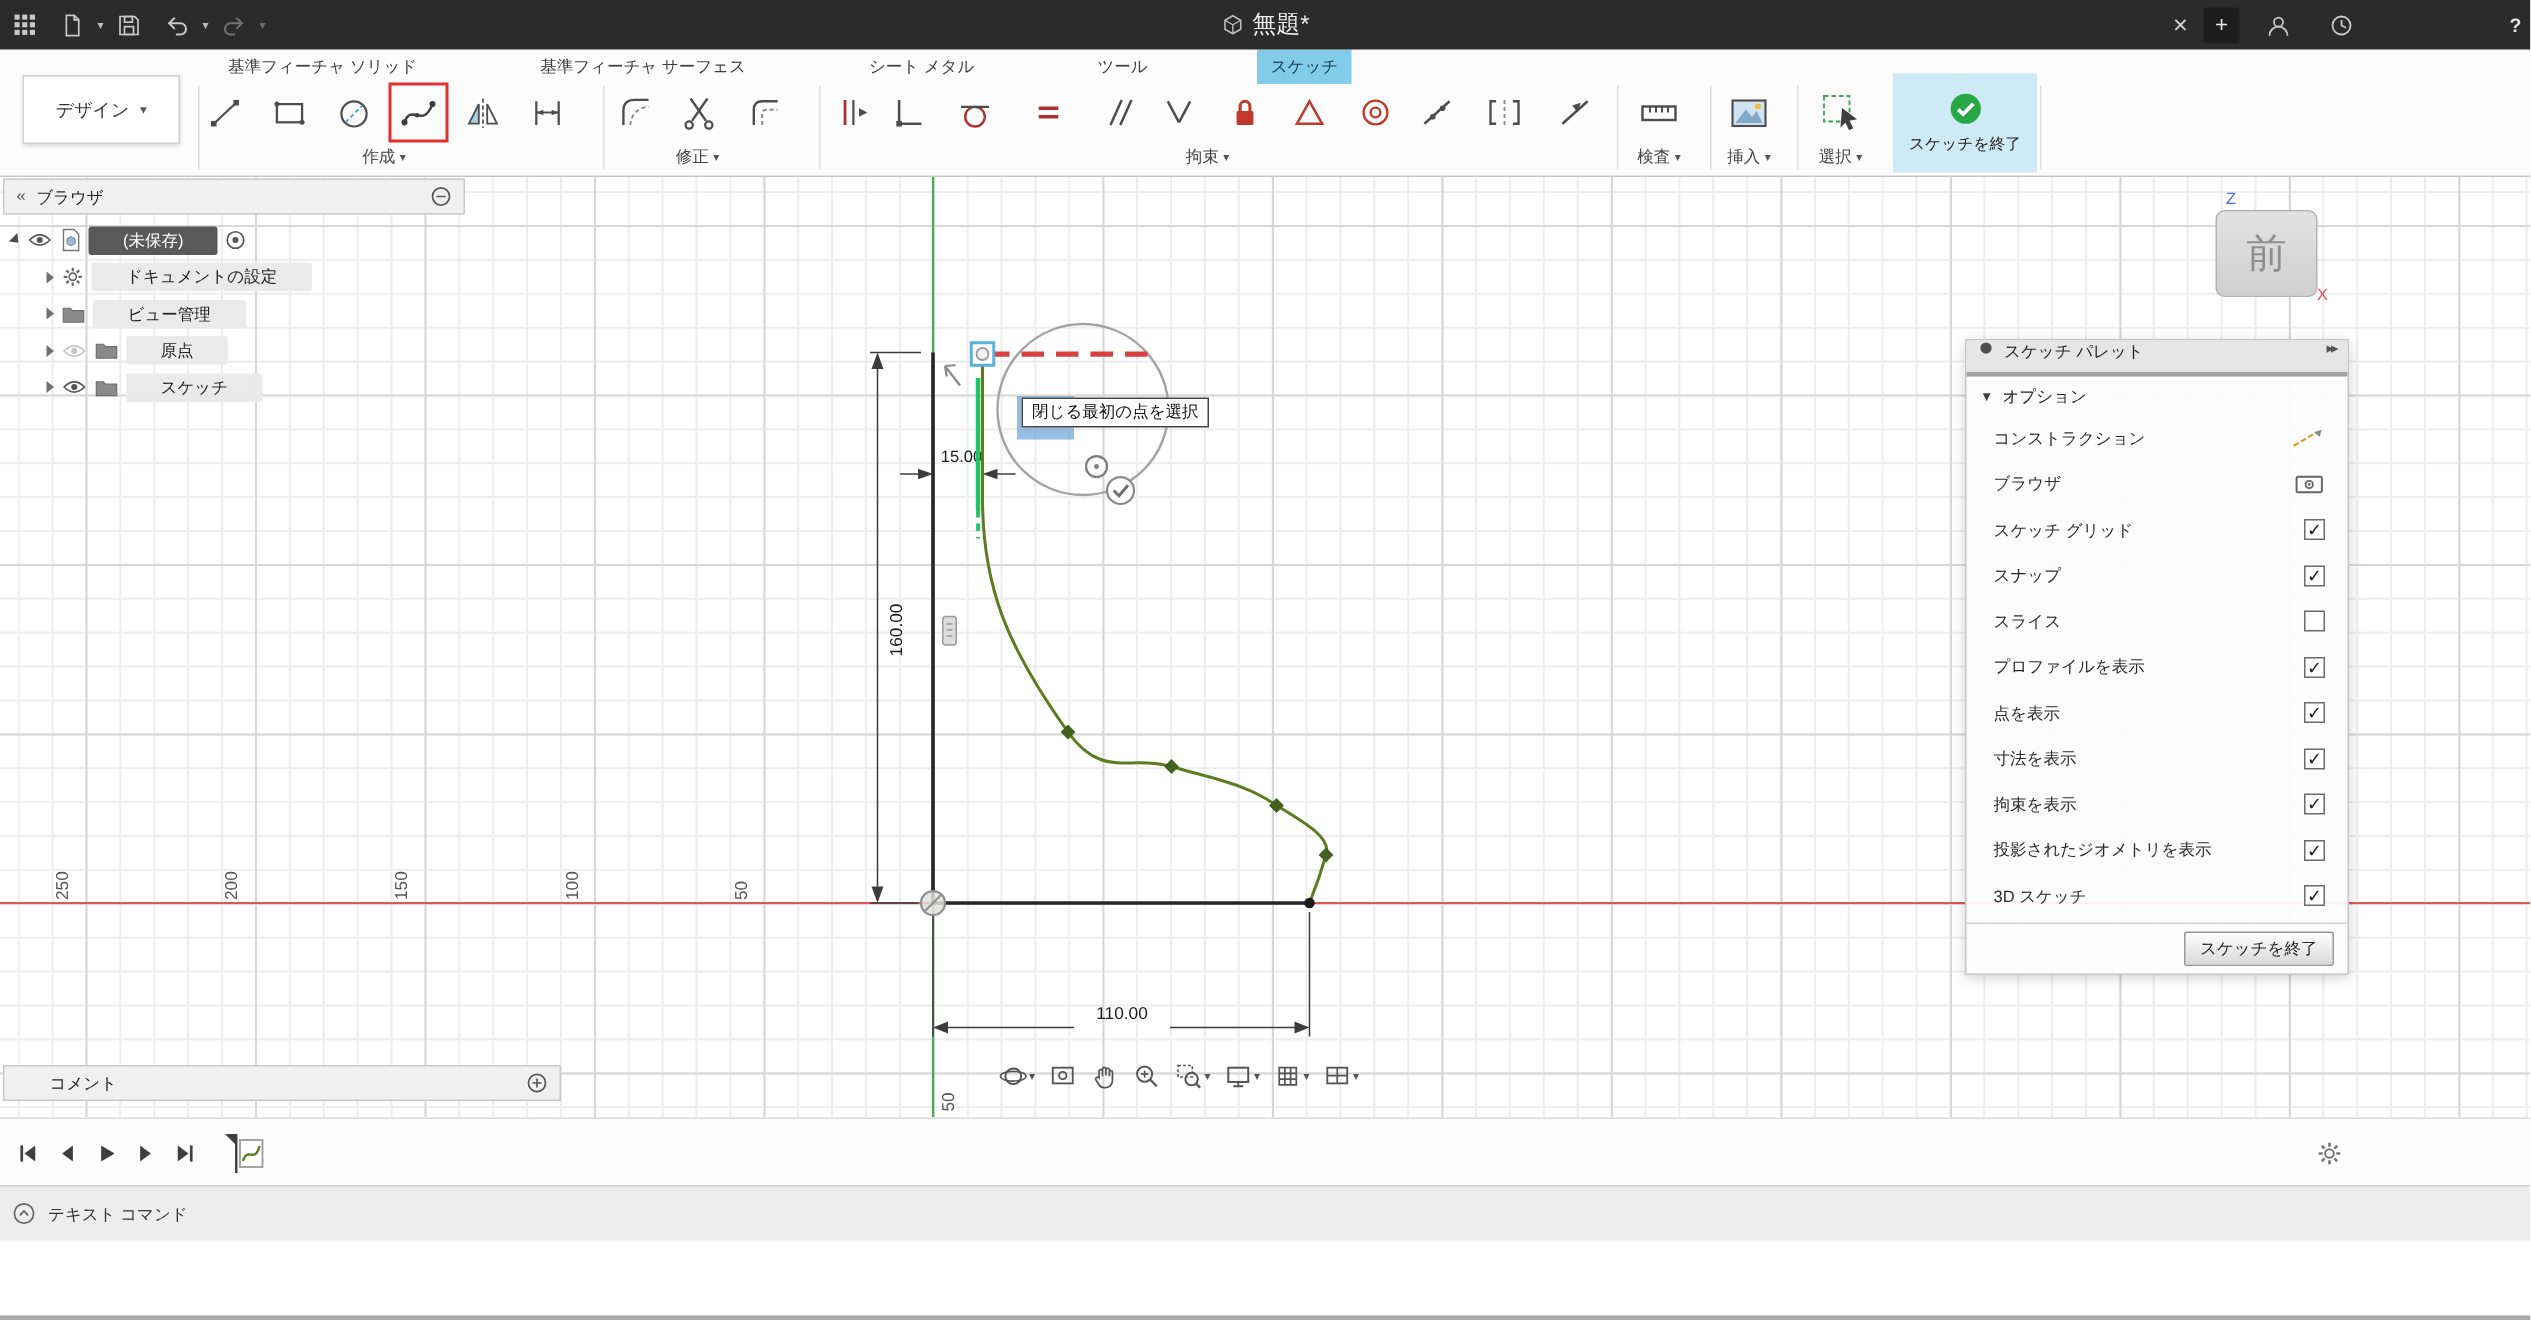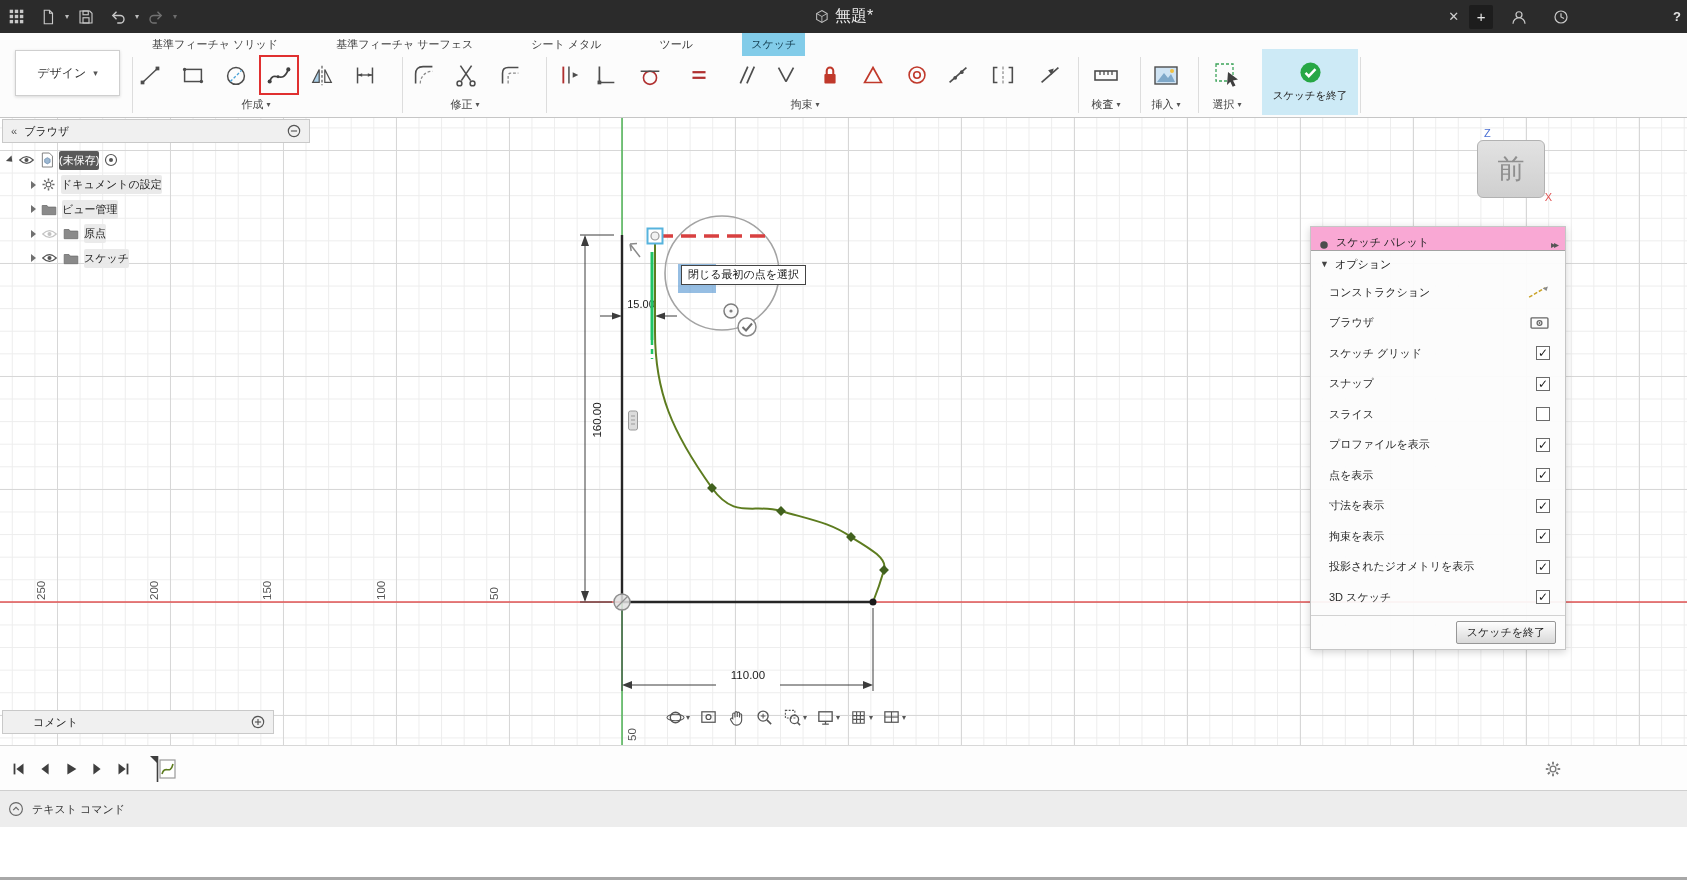--- a/index.html
+++ b/index.html
@@ -13,21 +13,21 @@
 .tb-ico{width:24px;height:24px;display:flex;align-items:center;justify-content:center;margin:0 4px;color:#c9c9c9}
 .tb-caret{color:#bdbdbd;font-size:8px;margin:0 1px}
 .tb-title{position:absolute;left:50%;transform:translateX(-50%);color:#ededed;font-size:16px;display:flex;align-items:center;gap:6px}
 .tb-right{position:absolute;right:6px;display:flex;align-items:center;gap:10px}
 .tb-close{color:#cfcfcf;font-size:13px}
 .tb-plus{width:24px;height:24px;background:#1d1d1d;color:#e6e6e6;font-size:15px;display:flex;align-items:center;justify-content:center;border-radius:2px}
 .tb-help{color:#e3e3e3;font-size:13px;font-weight:bold;margin-left:86px}
 
 
 .toolbar{position:absolute;top:33px;left:0;right:0;height:85px;background:#fcfcfc;border-bottom:1px solid #c6c6c6;z-index:40}
-.tabs{position:absolute;top:0;left:143px;display:flex;gap:40px;font-size:11px;color:#3c3c3c;align-items:center;height:22px}
+.tabs{position:absolute;top:0;left:143px;display:flex;gap:64px;font-size:11px;color:#3c3c3c;align-items:center;height:22px}
 .tab{padding:4px 9px;white-space:nowrap}
 .tab.active{background:#82cce9;color:#113a4c}
 .design-btn{position:absolute;top:17px;left:15px;width:105px;height:46px;border:1px solid #cfcfcf;background:#fff;box-shadow:0 1px 3px rgba(0,0,0,.15);display:flex;align-items:center;justify-content:center;gap:7px;font-size:12px;color:#333}
 .design-btn .c{font-size:9px;color:#555}
 .tool{position:absolute;top:26px;width:32px;height:32px;display:flex;align-items:center;justify-content:center}
 .tool svg{width:28px;height:28px}
 .tool.big svg{width:30px;height:30px}
 .tool.active-red{border:2px solid #e03030;width:40px;height:40px;top:22px}
 .grp{position:absolute;top:64px;transform:translateX(-50%);font-size:11px;color:#444;display:flex;gap:3px;align-items:center;white-space:nowrap}
 .grp .c{font-size:8px;color:#555}
@@ -56,31 +56,31 @@
 
 .navbar{position:absolute;left:666px;top:708px;display:flex;align-items:center;gap:9px;z-index:20}
 .nav-i{display:flex;align-items:center;gap:1px;color:#555}
 .nav-i .c{font-size:8px;color:#555}
 
 
 .panel-h{height:24px;background:#f0f0f0;border:1px solid #c9c9c9;display:flex;align-items:center;gap:7px;padding:0 8px;font-size:11px;color:#222}
 .browser{position:absolute;left:2px;top:119px;width:308px;z-index:25}
 .tree{padding:5px 0 0 6px;display:flex;flex-direction:column}
 .trow{height:24.5px;display:flex;align-items:center;gap:5px;font-size:11px;color:#222}
-.chip{background:rgba(233,233,233,.95);padding:2px 0;border-radius:2px;white-space:nowrap}
+.chip{background:rgba(233,233,233,.95);padding:2px 23px;border-radius:2px;white-space:nowrap}
 .chip.sel{background:#595959;color:#fff}
 .tri{width:0;height:0;border-left:5px solid #707070;border-top:4px solid transparent;border-bottom:4px solid transparent}
 .tri.open{transform:rotate(45deg);border-left-color:#4c4c4c}
 .indent{width:18px}
 
-.comments{position:absolute;left:2px;top:710px;width:272px;z-index:25}
+.comments{position:absolute;left:2px;top:710px;width:372px;z-index:25}
 
 
 .palette{position:absolute;left:1310px;top:226px;width:256px;height:424px;background:rgba(252,252,252,.94);border:1px solid #c6c6c6;box-shadow:0 2px 8px rgba(0,0,0,.18);z-index:25}
-.pal-h{height:24px;background:#f9a8d4;border-bottom:1px solid #a3a3a3;display:flex;align-items:flex-end;gap:7px;padding:0 8px;font-size:11px;color:#222}
+.pal-h{height:24px;background:#e5e5e5;border-bottom:3px solid #a3a3a3;display:flex;align-items:flex-start;gap:7px;padding:0 8px;font-size:11px;color:#222}
 .pal-h .exp{margin-left:auto;color:#555;font-size:10px;letter-spacing:-2px}
 .pal-sec{height:26px;display:flex;align-items:center;gap:6px;padding:0 9px;font-size:11px;color:#222}
 .pal-sec .c{font-size:9px;color:#444}
 .prow{height:30.5px;display:flex;align-items:center;justify-content:space-between;padding:0 15px 0 18px;font-size:11px;color:#2a2a2a}
 .cb{width:14px;height:14px;border:1px solid #6b6b6b;background:#fff;font-size:12px;line-height:12px;text-align:center;color:#1a1a1a}
 .pal-f{position:absolute;bottom:0;left:0;right:0;height:34px;border-top:1px solid #d2d2d2;display:flex;align-items:center;justify-content:flex-end;padding:0 9px}
 .btn{border:1px solid #979797;background:linear-gradient(#fefefe,#d9d9d9);font-size:11px;padding:3px 10px;color:#222;border-radius:2px}
 
 
 .timeline{position:absolute;top:745px;left:0;right:0;height:45px;background:#fdfdfd;border-top:1px solid #d8d8d8;z-index:30}

